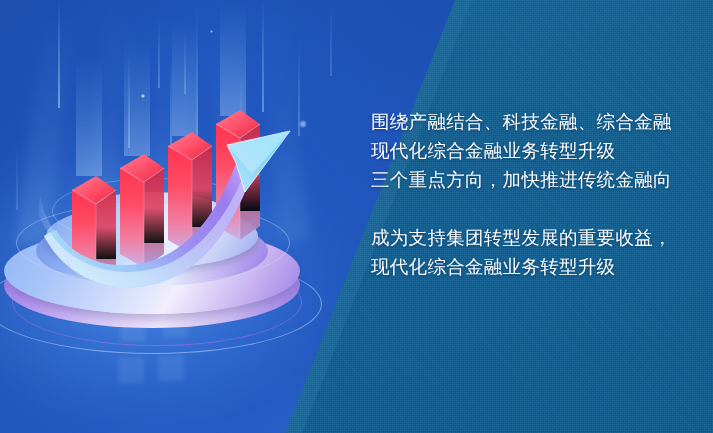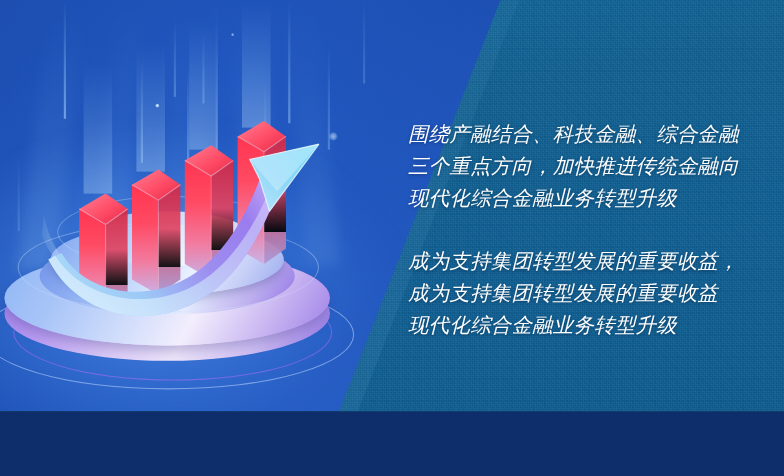--- a/index.html
+++ b/index.html
@@ -3,25 +3,24 @@
 <meta charset="utf-8">
 <style>
   html, body {
     margin: 0;
     padding: 0;
     background: #0d2d6b;
   }
   #stage {
     position: relative;
     width: 713px;
-    height: 374px;
+    height: 433px;
     overflow: hidden;
     font-family: "Liberation Sans", "DejaVu Sans", sans-serif;
-    background: #14532d;
-    font-style: italic;
+    background: #7f1d1d;
   }
 
   
   .bg-base {
     position: absolute;
     inset: 0;
     background:
       radial-gradient(ellipse 420px 300px at 18% 68%, rgba(70,140,235,0.55) 0%, rgba(40,95,200,0.22) 48%, rgba(30,75,175,0) 72%),
       radial-gradient(ellipse 520px 420px at 30% 20%, rgba(35,95,205,0.55) 0%, rgba(27,72,170,0.10) 60%, rgba(25,65,160,0) 80%),
       linear-gradient(152deg, #1c4bab 0%, #1d4eb0 30%, #2157bd 58%, #2a62c9 80%, #2a60c4 100%);
@@ -327,23 +326,22 @@
              C124,283 72,268 50,232 Z" fill="url(#ribbonTopG)" opacity="0.75"></path>
 
     <path d="M227,145 L290,131 L245,192 L236,163 Z" fill="url(#headG)"></path>
     <path d="M227,145 L290,131 L252,174 Z" fill="#c9ecff" opacity="0.55"></path>
     <polyline points="290,131 245,192 236,163 227,145 290,131" fill="none" stroke="rgba(235,250,255,.8)" stroke-width="1"></polyline>
   </svg>
 
   <div class="text-panel">
     <div class="para para-1">
       <span class="line">围绕产融结合、科技金融、综合金融</span>
+      <span class="line">现代化综合金融业务转型升级</span>
       <span class="line">三个重点方向，加快推进传统金融向</span>
-      <span class="line">现代化综合金融业务转型升级</span>
     </div>
     <div class="para para-2">
       <span class="line">成为支持集团转型发展的重要收益，</span>
-      <span class="line">成为支持集团转型发展的重要收益</span>
       <span class="line">现代化综合金融业务转型升级</span>
     </div>
   </div>
 
 </div>
 
 </body></html>

